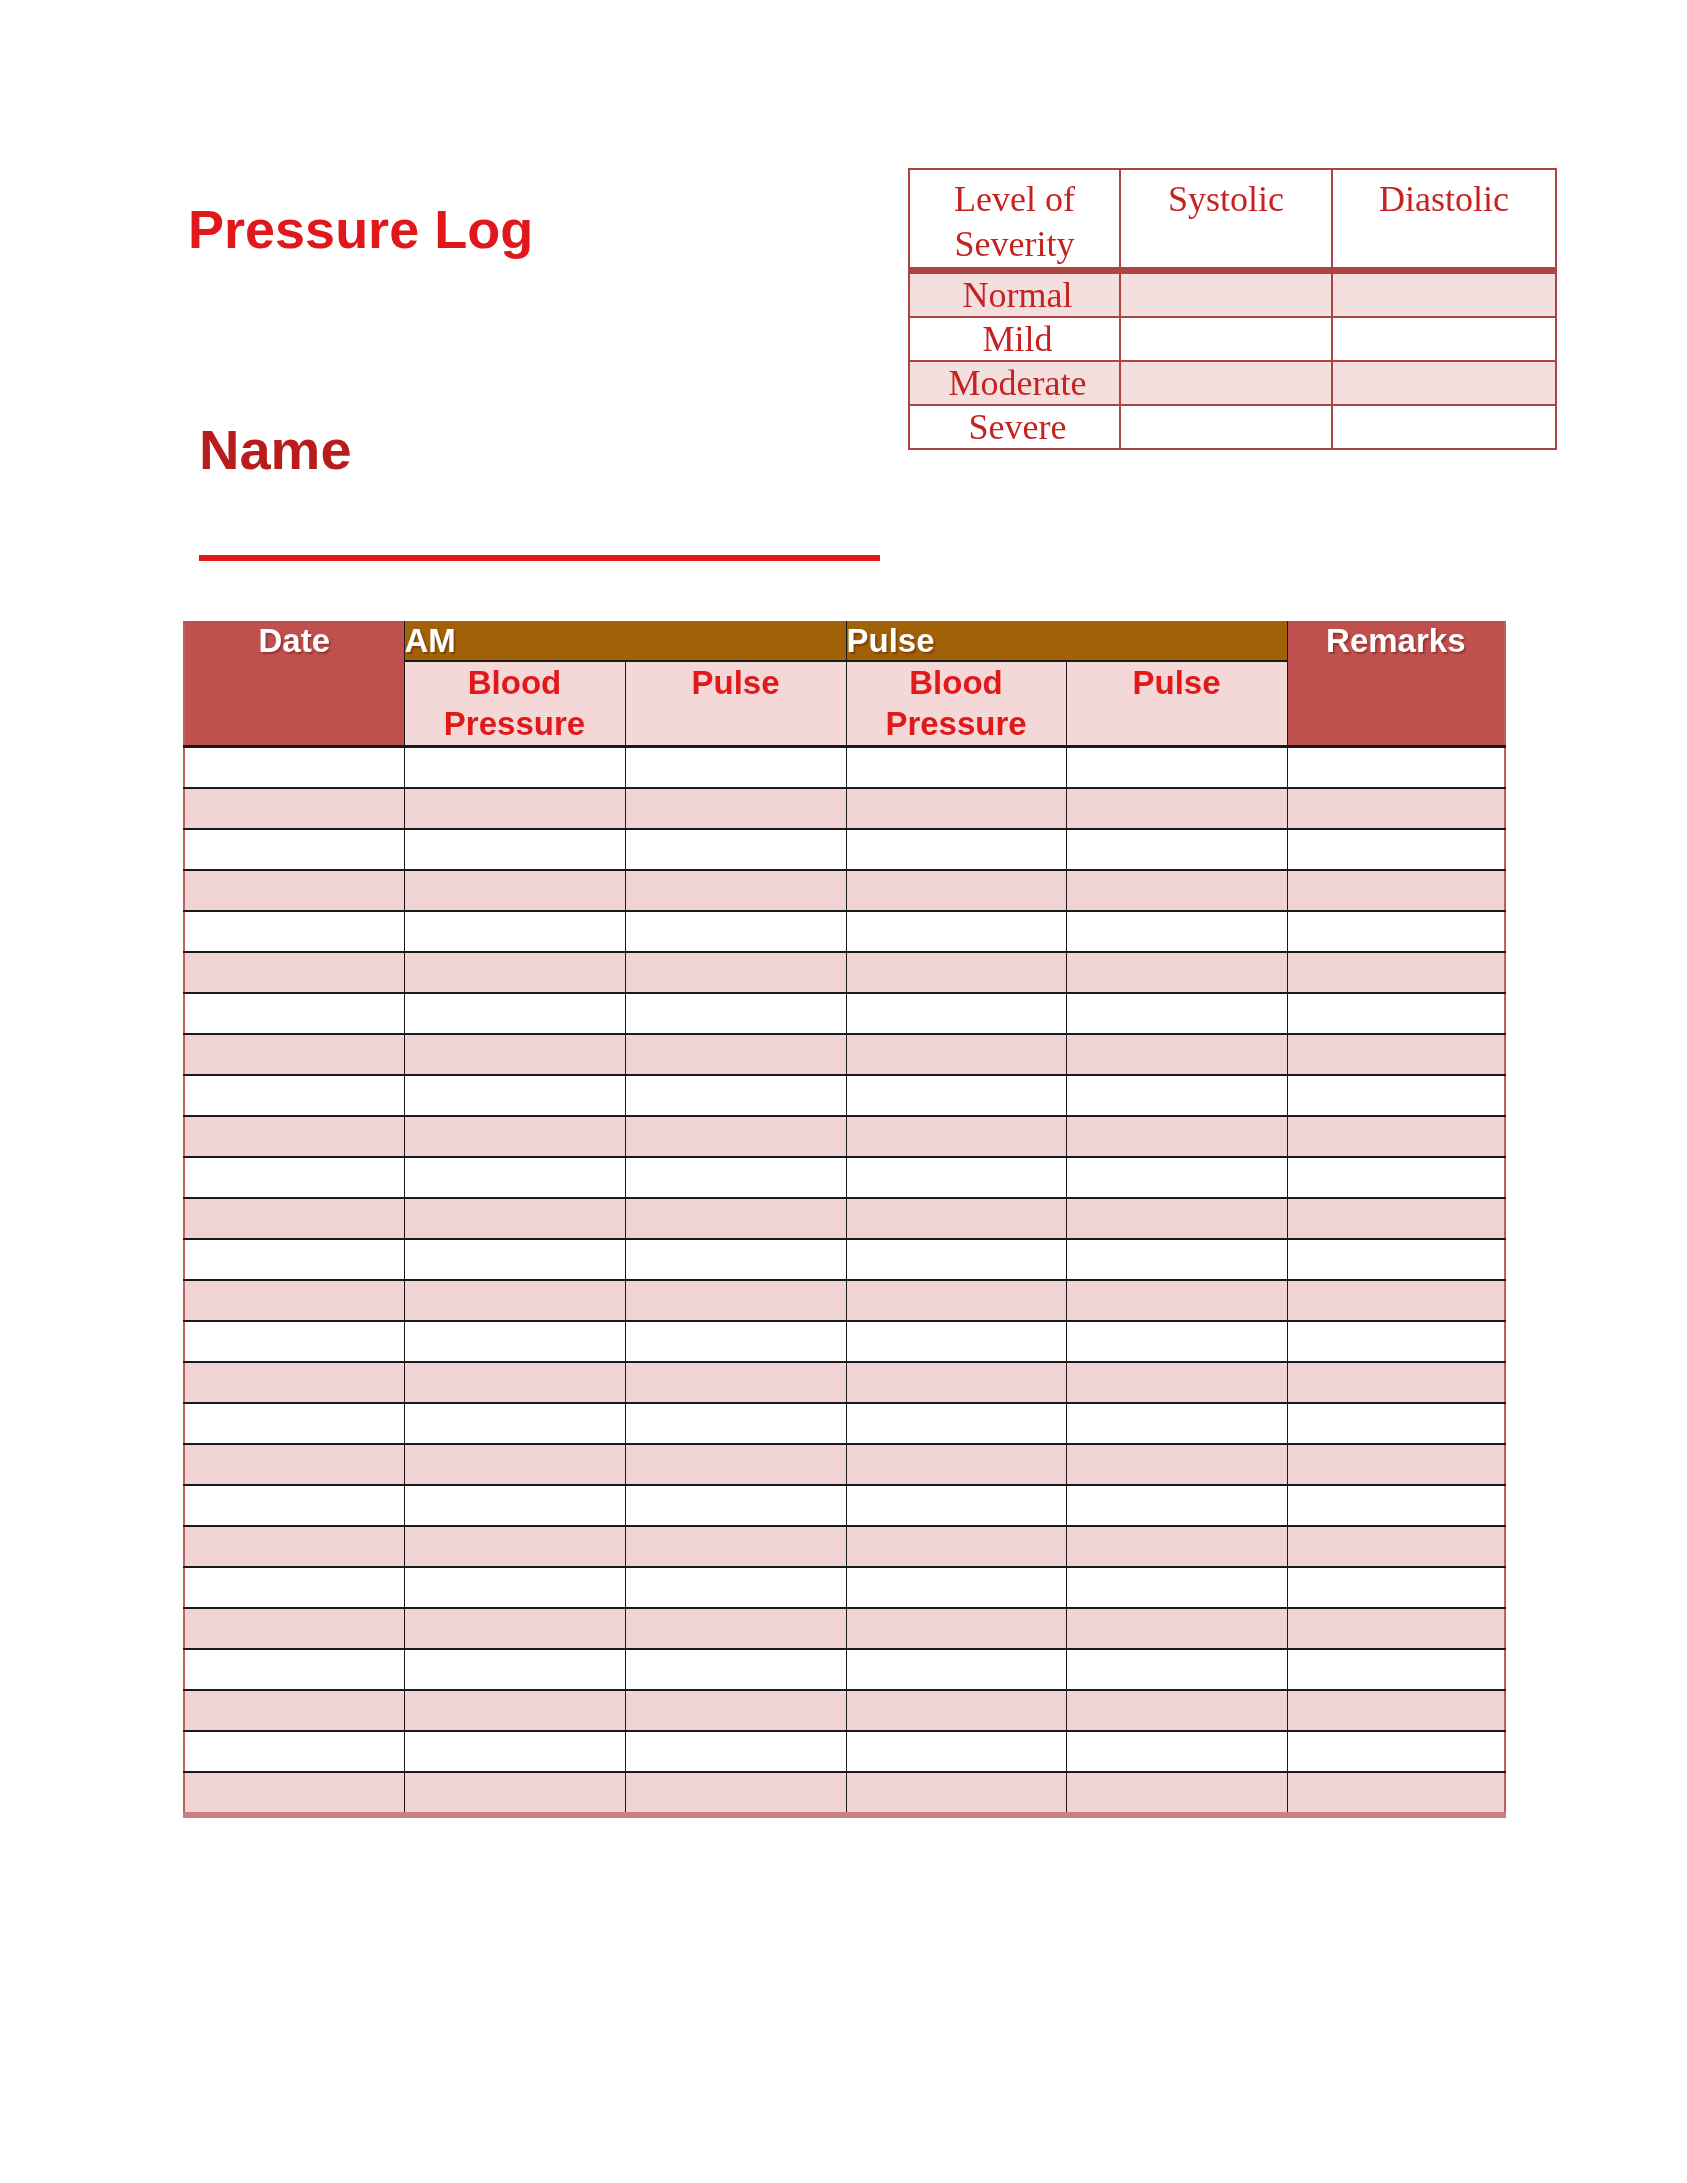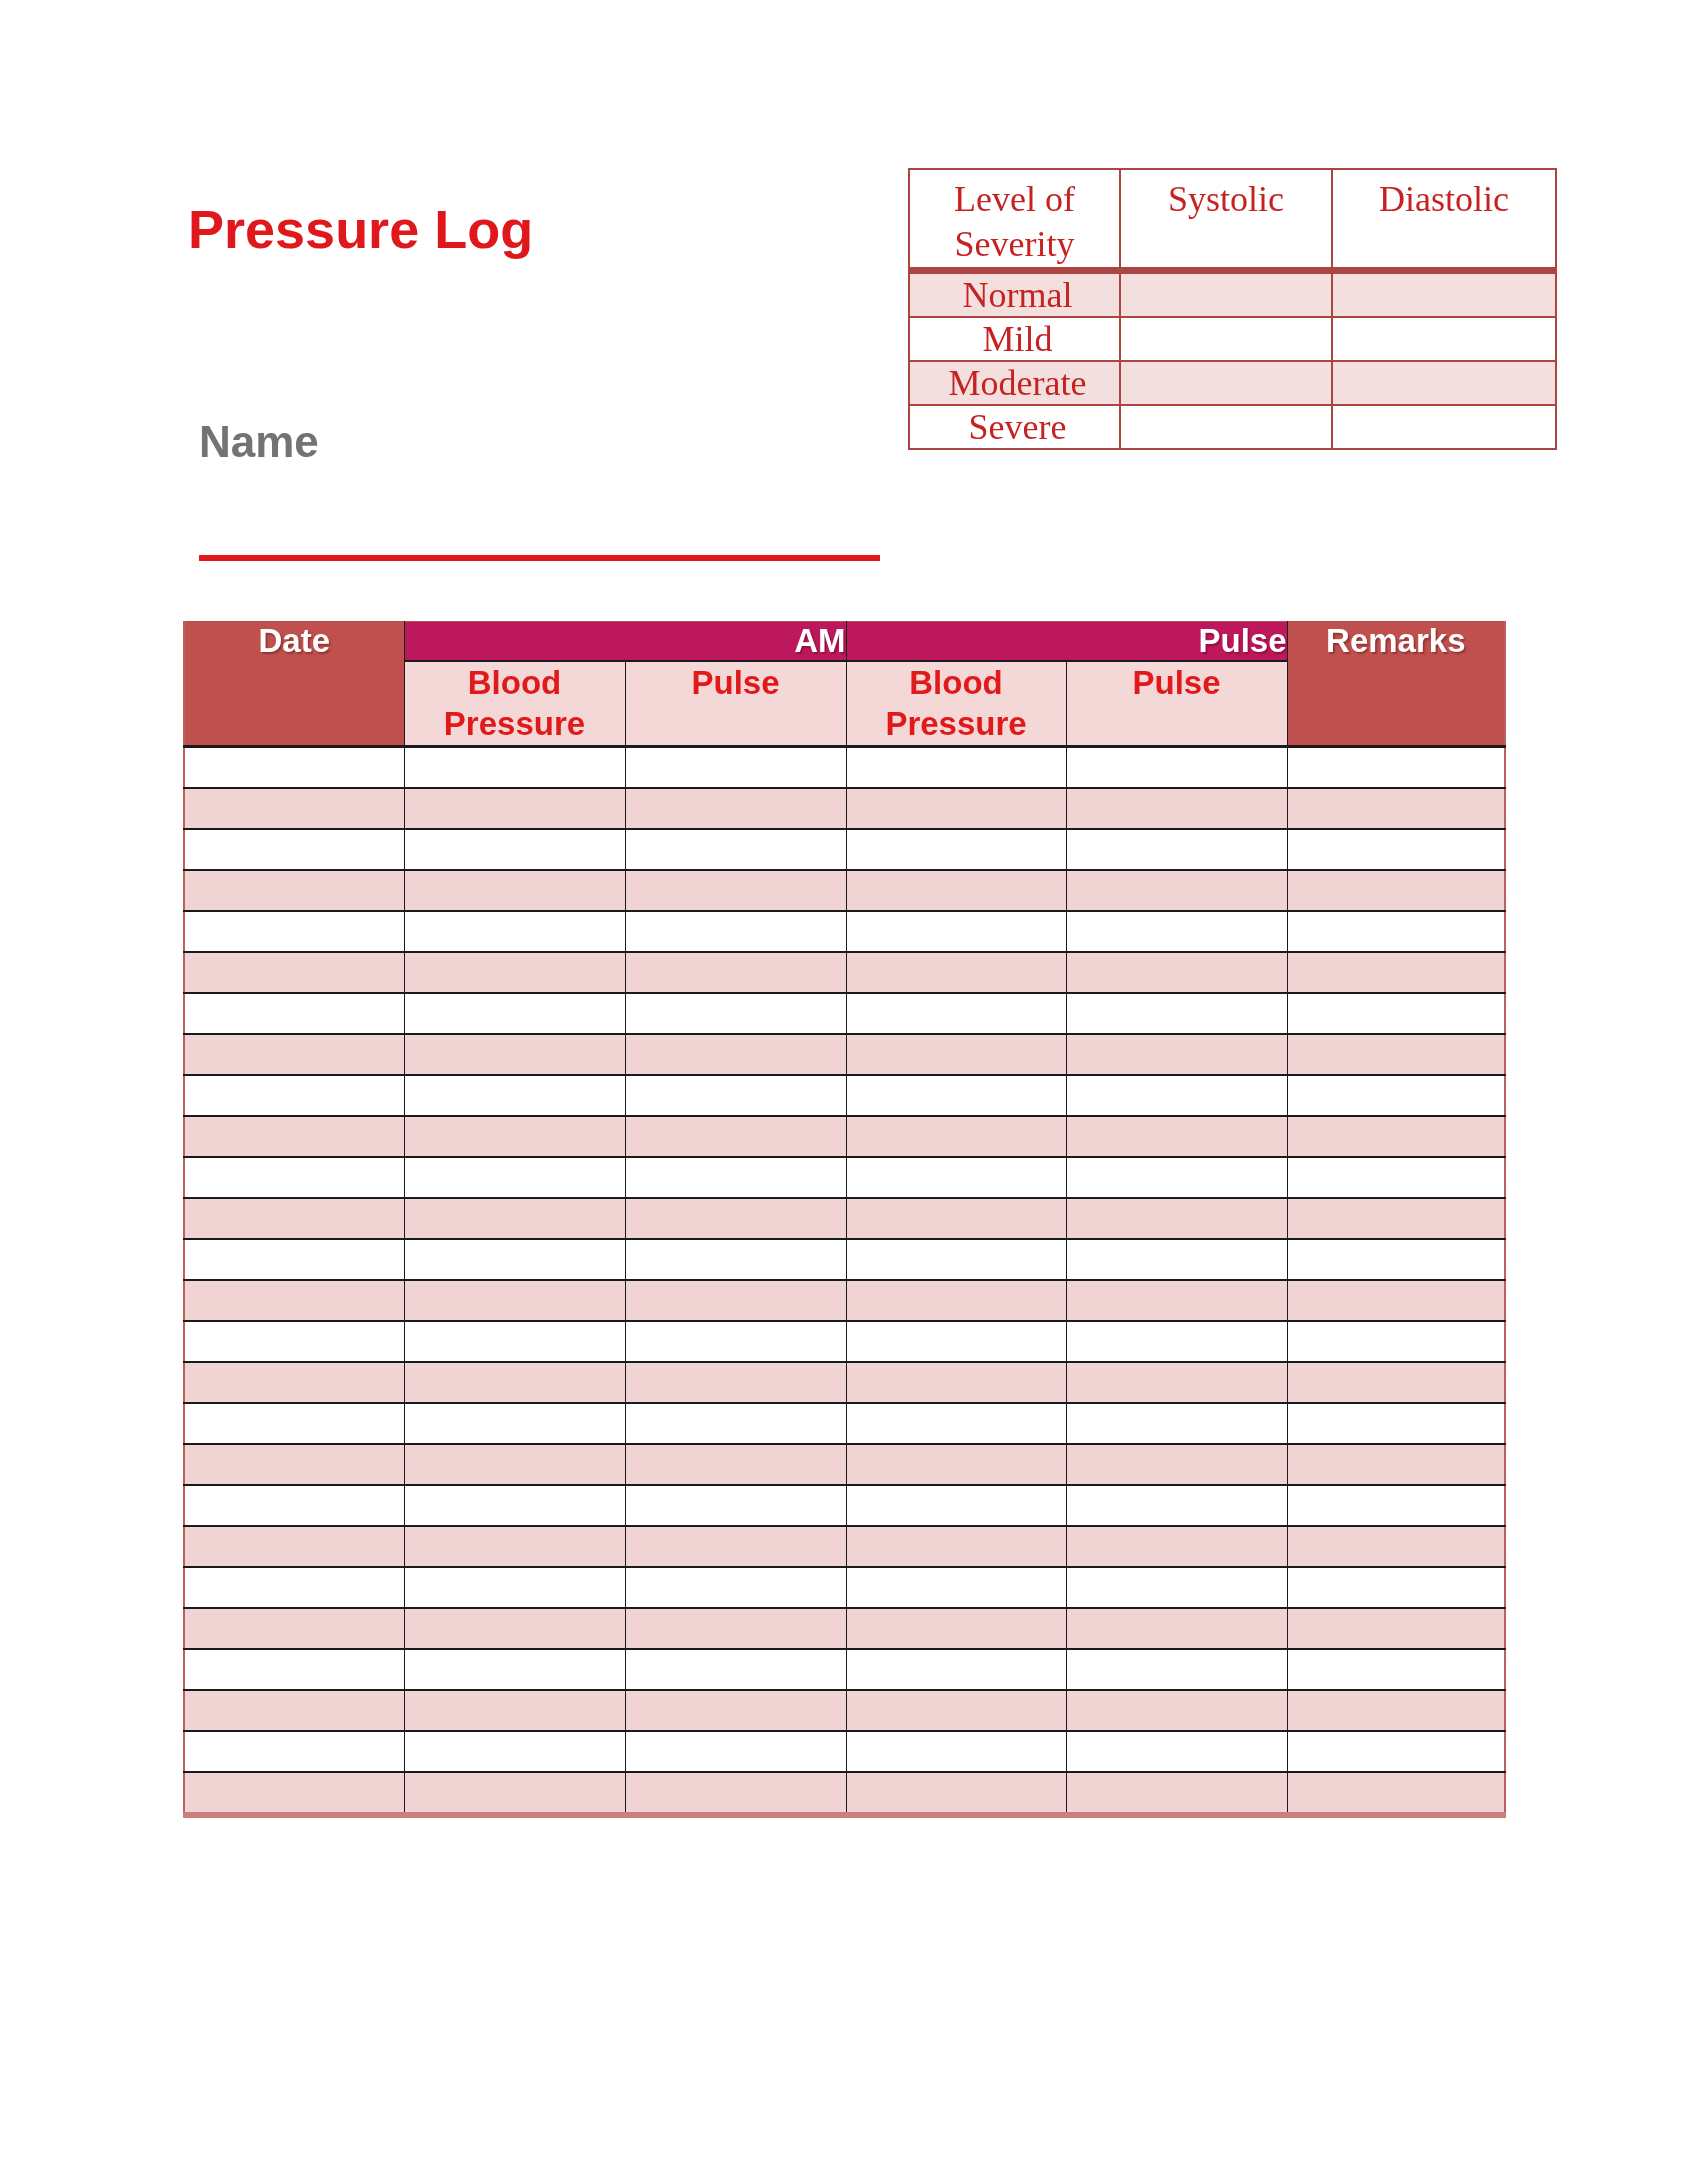--- a/index.html
+++ b/index.html
@@ -15,22 +15,22 @@
   
   .doc-title {
     left: 188px; top: 194px;
     color: #e0181c;
     font-size: 54px; font-weight: bold;
     line-height: 70px;
     white-space: nowrap;
   }
   .name-label {
     left: 199px; top: 417px;
-    color: #737373;
-    font-size: 44px; font-weight: bold;
+    color: #b91c1c;
+    font-size: 56px; font-weight: bold;
   }
   .name-underline {
     left: 199px; top: 555px;
     width: 681px; height: 6.1px;
     background: #e0181c;
   }
 
   
   .severity-wrap { left: 908px; top: 168px; width: 647px; }
   table.severity {
@@ -74,24 +74,24 @@
   
   table.log {
     border-left: 2.6px solid #c0605c;
     border-right: 2.6px solid #c0605c;
     border-top: 1.7px solid #b5504d;
     border-bottom: 6.1px solid #c9807d;
   }
 
   
   th.group {
-    background: #be185d;
+    background: #a16207;
     color: #ffffff;
     height: 38px;
-    text-align: right;
+    text-align: left;
     vertical-align: middle;
     border-left: 1.7px solid #1a1a1a;
     border-right: 1.7px solid #1a1a1a;
     border-bottom: 2.6px solid #1a1a1a;
     text-shadow: 1.7px 1.7px 1.7px rgba(60,0,0,0.35);
   }
   th.corner {
     background: #c0504d;
     color: #ffffff;
     text-align: center;

